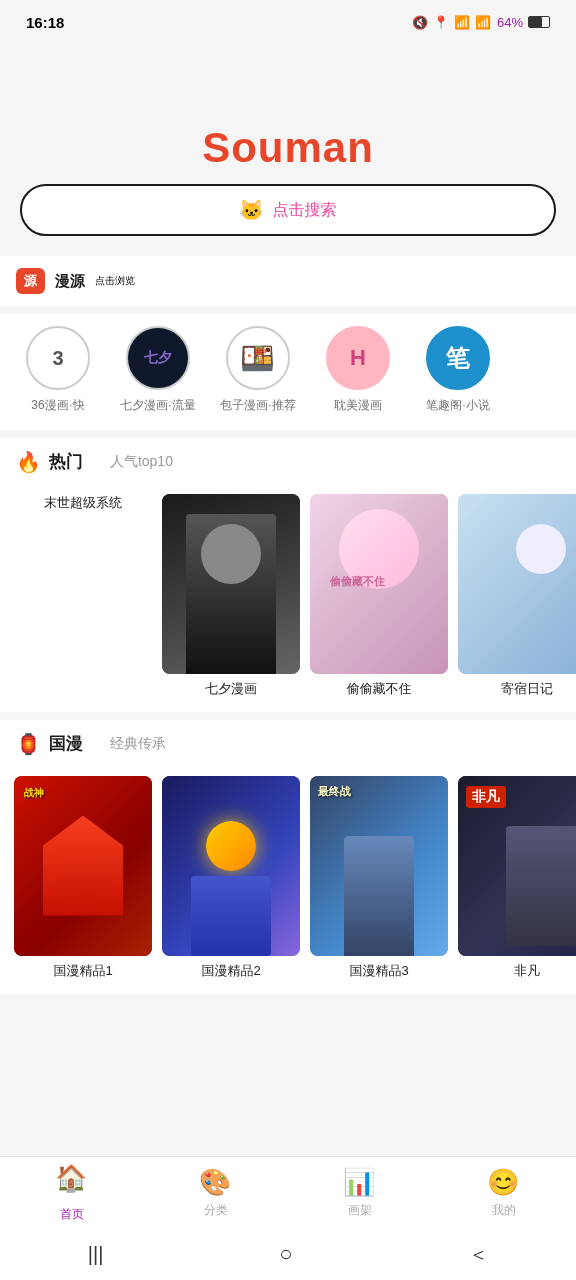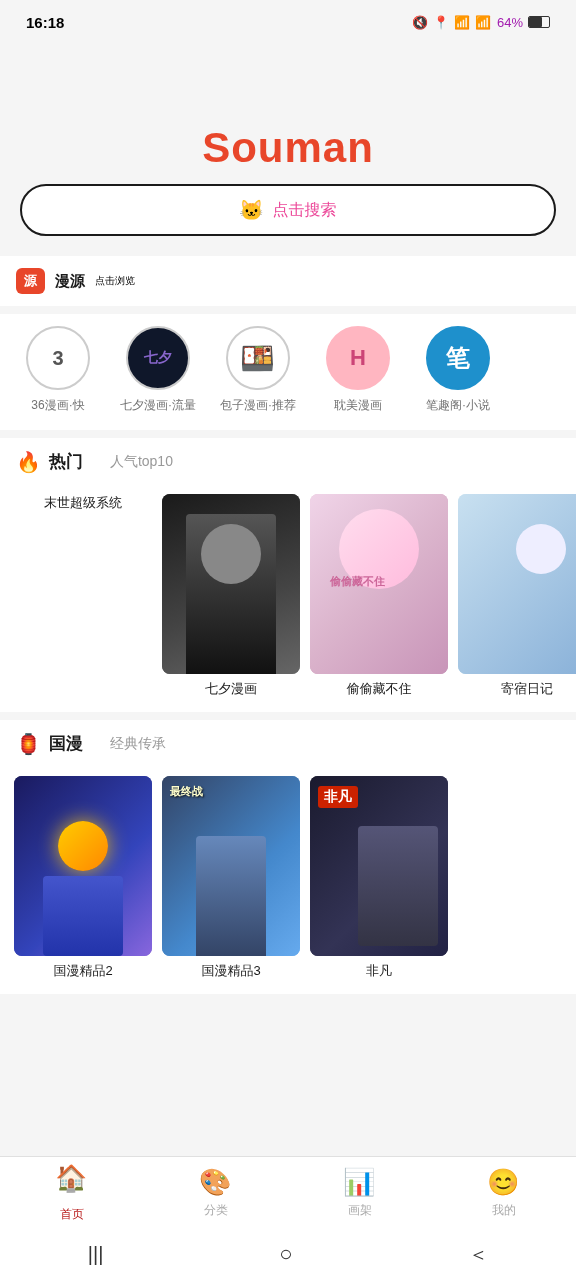--- a/index.html
+++ b/index.html
@@ -247,21 +247,21 @@
     }
     .nav-icon {
       font-size: 26px;
       color: #aaa;
     }
     .nav-icon.active { color: #e8462a; }
     .nav-label {
       font-size: 12px;
       color: #aaa;
     }
-    .nav-label.active { color: #b91c1c; margin-top: 8px; }
+    .nav-label.active { color: #a21caf; margin-top: 8px; }
 
     
     .system-nav {
       position: fixed;
       bottom: 0;
       left: 0;
       width: 576px;
       height: 52px;
       background: #fff;
       display: flex;
@@ -399,20 +399,32 @@
 
   <div class="guoman-section">
     <div class="hot-header">
       <span style="font-size:20px;">🏮</span>
       <span class="section-title">国漫</span>
       <span class="section-subtitle">经典传承</span>
     </div>
 
     <div class="manga-scroll">
 
+      <div class="manga-item">
+        <div class="manga-cover">
+          <div class="manga-cover-art gcover-1">
+            <div style="position:absolute;inset:0;background:linear-gradient(135deg,#cc1100 0%,#880000 60%,#aa2200 100%);"></div>
+            <div style="position:absolute;inset:0;display:flex;align-items:center;justify-content:center;">
+              <div style="width:80px;height:100px;background:linear-gradient(to bottom,#ff4422,#cc1100);clip-path:polygon(50% 0%,100% 30%,100% 100%,0% 100%,0% 30%);opacity:0.9;"></div>
+            </div>
+            <div style="position:absolute;top:10px;left:10px;color:#ffdd00;font-size:10px;font-weight:700;text-shadow:1px 1px 2px rgba(0,0,0,0.8);">战神</div>
+          </div>
+        </div>
+        <span class="manga-title">国漫精品1</span>
+      </div>
 
       <div class="manga-item">
         <div class="manga-cover">
           <div class="manga-cover-art gcover-2">
             <div style="position:absolute;inset:0;background:linear-gradient(135deg,#1a1a5e 0%,#3344bb 60%,#8866dd 100%);"></div>
             <div style="position:absolute;bottom:0;left:50%;transform:translateX(-50%);width:100px;height:140px;">
               <div style="width:50px;height:50px;background:linear-gradient(135deg,#ffcc00,#ff8800);border-radius:50%;margin:5px auto;box-shadow:0 0 20px rgba(255,200,0,0.8);"></div>
               <div style="width:80px;height:80px;background:linear-gradient(to bottom,#4455cc,#2233aa);margin:0 auto;border-radius:4px;"></div>
             </div>
           </div>

